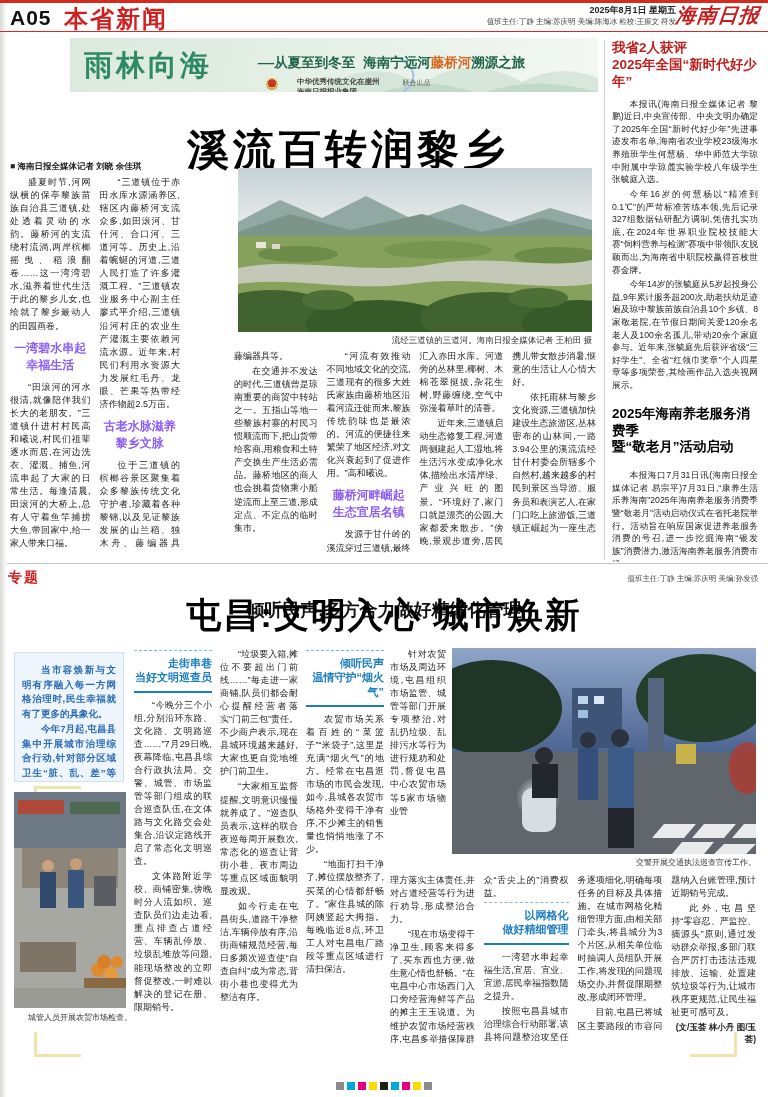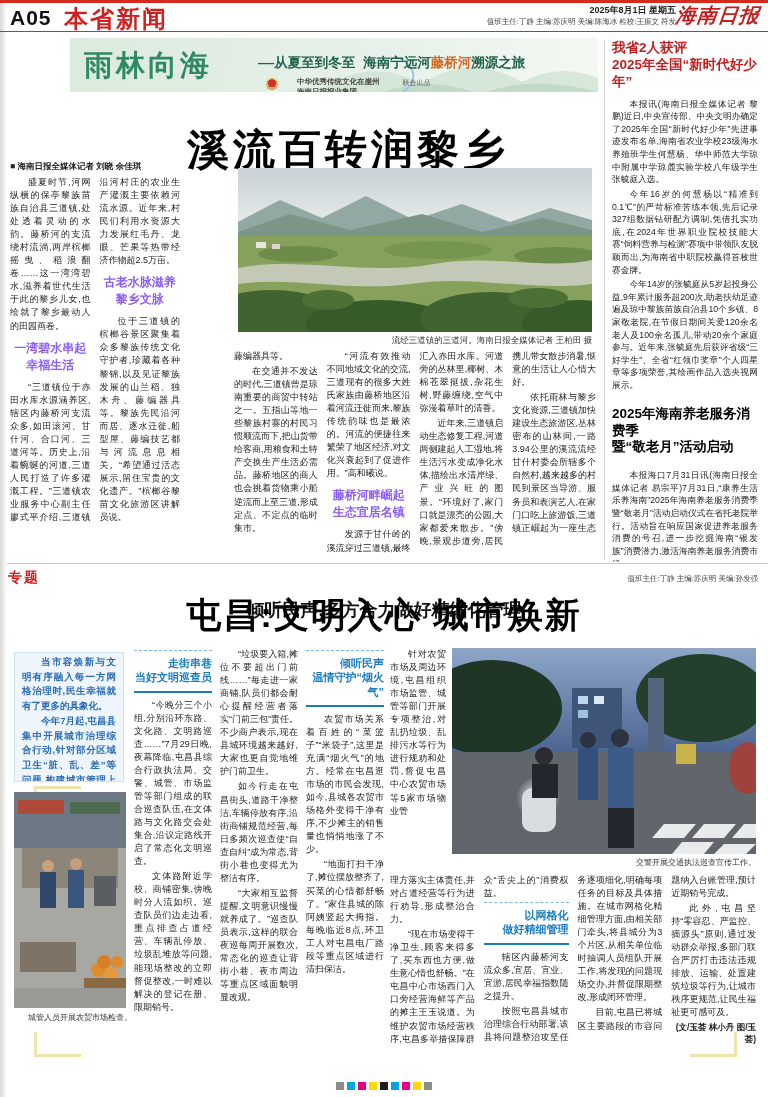--- a/index.html
+++ b/index.html
@@ -54,21 +54,21 @@
   .sp-label{position:absolute;left:8px;top:569px;font-size:14px;font-weight:900;color:#d01f1f;letter-spacing:2px;}
   .sp-credits{position:absolute;right:10px;top:574px;font-size:7.5px;color:#444;}
   .sp-kicker{position:absolute;left:0;top:598px;width:768px;text-align:center;font-size:18px;font-weight:bold;color:#111;}
   .sp-headline{position:absolute;left:0;top:592px;width:768px;text-align:center;font-size:35px;font-weight:900;color:#000;letter-spacing:2px;}
   .corner{position:absolute;width:44px;height:22px;border:0 solid #efe4ab;}
   .c-lt{left:34px;top:786px;border-left-width:3px;border-top-width:3px;}
   .c-rt{left:690px;top:786px;border-right-width:3px;border-top-width:3px;}
   .c-lb{left:34px;top:1032px;border-left-width:3px;border-bottom-width:3px;}
   .c-rb{left:690px;top:1032px;border-right-width:3px;border-bottom-width:3px;}
   .intro-box{position:absolute;left:14px;top:652px;width:110px;height:130px;box-sizing:border-box;
-        background:#eef5fc;border:1px solid #cfe2f4;padding:2px 7px;overflow:hidden;}
+        background:#eef5fc;border:1px solid #cfe2f4;padding:10px 7px;overflow:hidden;}
   .intro-box p{font-size:9.5px;line-height:1.55;text-align:justify;text-indent:2em;margin:0;
         color:#2c6cb5;font-weight:bold;}
   .photo-left{position:absolute;left:14px;top:792px;width:112px;height:216px;overflow:hidden;background:#8f9694;}
   .cap-left{position:absolute;left:0px;top:1012px;width:160px;text-align:center;font-size:8px;color:#333;}
   .scol{position:absolute;top:648px;height:414px;overflow:hidden;}
   .scolB{left:134px;width:78px;}
   .scolC{left:220px;width:78px;}
   .scolD{left:306px;width:78px;}
   .scolE{left:390px;width:56px;height:212px;}
   .bsub{text-align:right;color:#1a7dc0;font-weight:bold;font-size:11px;line-height:1.3;
@@ -114,20 +114,21 @@
       <span class="joint">联合出品</span>
     </div>
   </div>
 
   <div class="headline">溪流百转润黎乡</div>
   <div class="byline">■ 海南日报全媒体记者 刘晓 余佳琪</div>
 
   <div class="mcols">
     <p class="np">盛夏时节,河网纵横的保亭黎族苗族自治县三道镇,处处透着灵动的水韵。藤桥河的支流绕村流淌,两岸槟榔摇曳、稻浪翻卷……这一湾湾碧水,滋养着世代生活于此的黎乡儿女,也绘就了黎乡最动人的田园画卷。</p>
     <h3 class="msub">一湾碧水串起幸福生活</h3>
+    <p class="np">“田滚河的河水很清,就像陪伴我们长大的老朋友。”三道镇什进村村民高和曦说,村民们祖辈逐水而居,在河边洗衣、灌溉、捕鱼,河流串起了大家的日常生活。每逢清晨,田滚河的大桥上,总有人守着鱼竿捕捞大鱼,带回家中,给一家人带来口福。</p>
     <p class="np">“三道镇位于赤田水库水源涵养区,辖区内藤桥河支流众多,如田滚河、甘什河、合口河、三道河等。历史上,沿着蜿蜒的河道,三道人民打造了许多灌溉工程。”三道镇农业服务中心副主任廖式平介绍,三道镇沿河村庄的农业生产灌溉主要依赖河流水源。近年来,村民们利用水资源大力发展红毛丹、龙眼、芒果等热带经济作物超2.5万亩。</p>
     <h3 class="msub">古老水脉滋养黎乡文脉</h3>
     <p class="np">位于三道镇的槟榔谷景区聚集着众多黎族传统文化守护者,珍藏着各种黎锦,以及见证黎族发展的山兰稻、独木舟、藤编器具等。黎族先民沿河而居、逐水迁徙,船型屋、藤编技艺都与河流息息相关。“希望通过活态展示,留住宝贵的文化遗产。”槟榔谷黎苗文化旅游区讲解员说。</p>
 
   </div>
 
   <div class="photo-main">
     <svg width="354" height="164" viewBox="0 0 354 164">
       <defs>
         <linearGradient id="sky" x1="0" y1="0" x2="0" y2="1">
@@ -231,22 +232,22 @@
     <div class="bsub">
       <div>走街串巷</div>
       <div>当好文明巡查员</div>
     </div>
     <p class="np">“今晚分三个小组,分别沿环东路、文化路、文明路巡查……”7月29日晚,夜幕降临,屯昌县综合行政执法局、交警、城管、市场监管等部门组成的联合巡查队伍,在文体路与文化路交会处集合,沿议定路线开启了常态化文明巡查。</p>
     <p class="np">文体路附近学校、商铺密集,傍晚时分人流如织。巡查队员们边走边看,重点排查占道经营、车辆乱停放、垃圾乱堆放等问题,能现场整改的立即督促整改,一时难以解决的登记在册、限期销号。</p>
   </div>
 
   <div class="scol scolC">
     <p class="np">“垃圾要入箱,摊位不要超出门前线……”每走进一家商铺,队员们都会耐心提醒经营者落实“门前三包”责任。不少商户表示,现在县城环境越来越好,大家也更自觉地维护门前卫生。</p>
+    <p class="np">“大家相互监督提醒,文明意识慢慢就养成了。”巡查队员表示,这样的联合夜巡每周开展数次,常态化的巡查让背街小巷、夜市周边等重点区域面貌明显改观。</p>
     <p class="np">如今行走在屯昌街头,道路干净整洁,车辆停放有序,沿街商铺规范经营,每日多频次巡查使“自查自纠”成为常态,背街小巷也变得尤为整洁有序。</p>
-    <p class="np">“大家相互监督提醒,文明意识慢慢就养成了。”巡查队员表示,这样的联合夜巡每周开展数次,常态化的巡查让背街小巷、夜市周边等重点区域面貌明显改观。</p>
   </div>
 
   <div class="scol scolD">
     <div class="bsub">
       <div>倾听民声</div>
       <div>温情守护“烟火气”</div>
     </div>
     <p class="np">农贸市场关系着百姓的“菜篮子”“米袋子”,这里是充满“烟火气”的地方。经常在屯昌逛市场的市民会发现,如今,县城各农贸市场格外变得干净有序,不少摊主的销售量也悄悄地涨了不少。</p>
     <p class="np">“地面打扫干净了,摊位摆放整齐了,买菜的心情都舒畅了。”家住县城的陈阿姨竖起大拇指。每晚临近8点,环卫工人对屯昌电厂路段等重点区域进行清扫保洁。</p>
   </div>
@@ -298,21 +299,21 @@
   </div>
   <div class="cap-right">交警开展交通执法巡查宣传工作。</div>
 
   <div class="sbot">
     <p class="np ni">理方落实主体责任,并对占道经营等行为进行劝导,形成整治合力。</p>
     <p class="np">“现在市场变得干净卫生,顾客来得多了,买东西也方便,做生意心情也舒畅。”在屯昌中心市场西门入口旁经营海鲜等产品的摊主王玉说道。为维护农贸市场经营秩序,屯昌多举措保障群众“舌尖上的”消费权益。</p>
     <div class="bsub">
       <div>以网格化</div>
       <div>做好精细管理</div>
     </div>
-    <p class="np">辖区内藤桥河支流众多,宜居、宜业、宜游,居民幸福指数随之提升。</p>
+    <p class="np">一湾碧水串起幸福生活,宜居、宜业、宜游,居民幸福指数随之提升。</p>
     <p class="np">按照屯昌县城市治理综合行动部署,该县将问题整治攻坚任务逐项细化,明确每项任务的目标及具体措施。在城市网格化精细管理方面,由相关部门牵头,将县城分为3个片区,从相关单位临时抽调人员组队开展工作,将发现的问题现场交办,并督促限期整改,形成闭环管理。</p>
     <p class="np">目前,屯昌已将城区主要路段的市容问题纳入台账管理,预计近期销号完成。</p>
     <p class="np">此外,屯昌坚持“零容忍、严监控、摘源头”原则,通过发动群众举报,多部门联合严厉打击违法违规排放、运输、处置建筑垃圾等行为,让城市秩序更规范,让民生福祉更可感可及。</p>
     <p class="sig">(文/玉荟 林小丹 图/玉荟)</p>
   </div>
 
   <div class="marks">
       <span class="mark" style="background: rgb(140, 140, 140);"></span>
       <span class="mark" style="background: rgb(0, 167, 225);"></span>
       <span class="mark" style="background: rgb(230, 0, 126);"></span>

